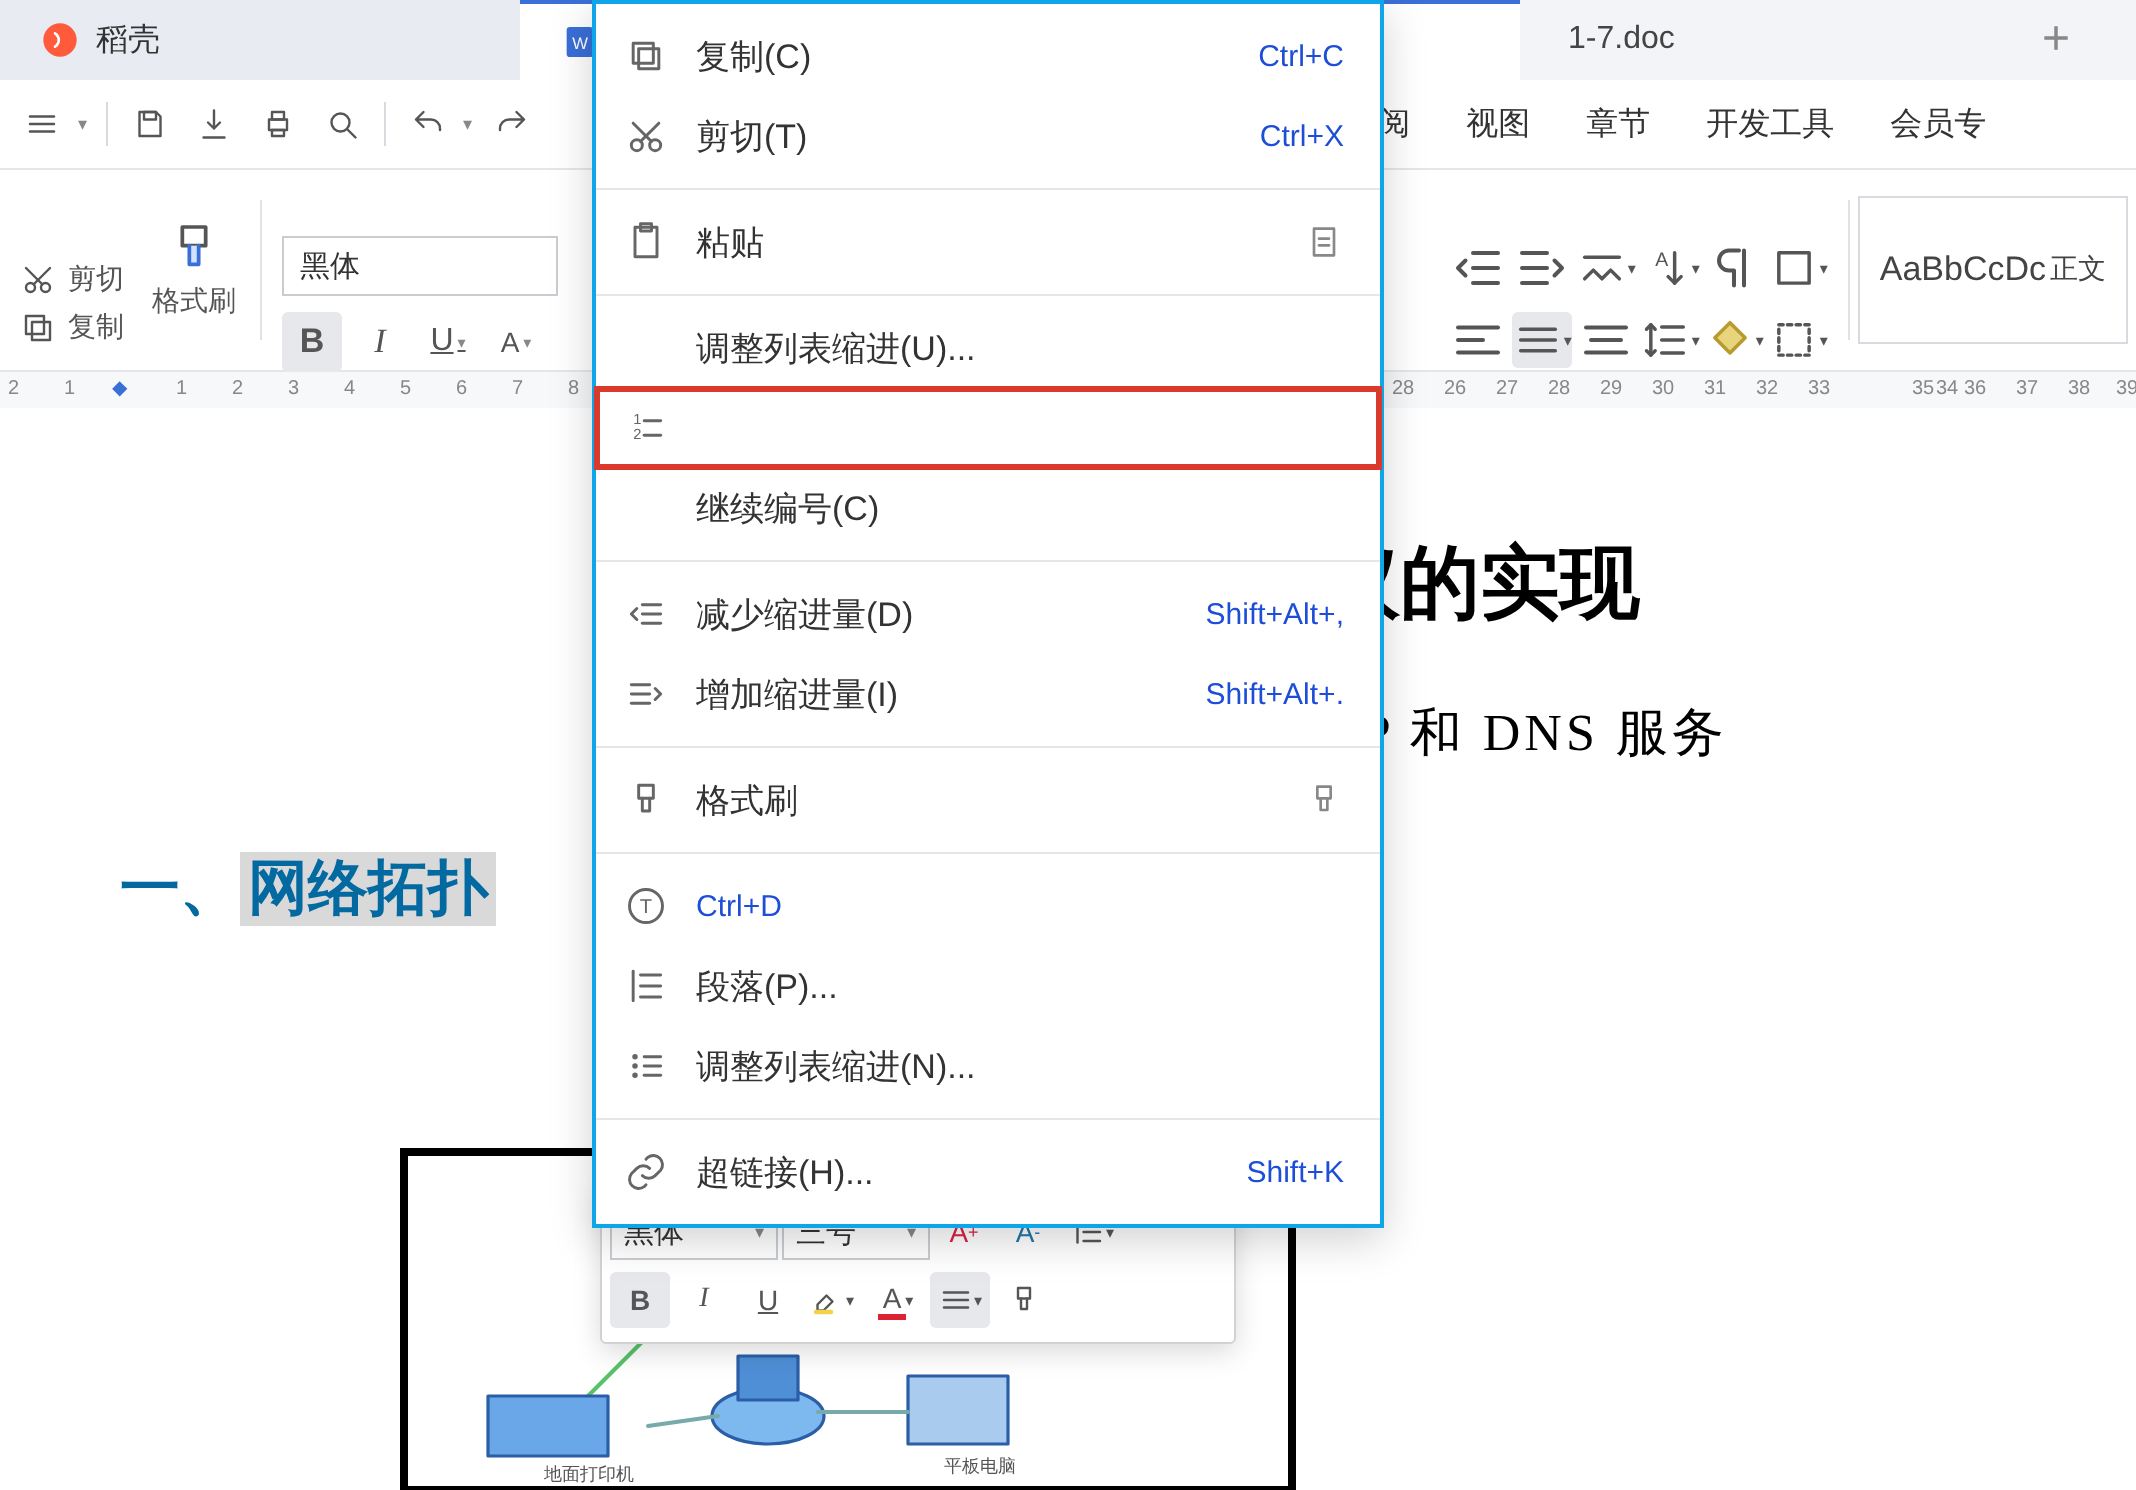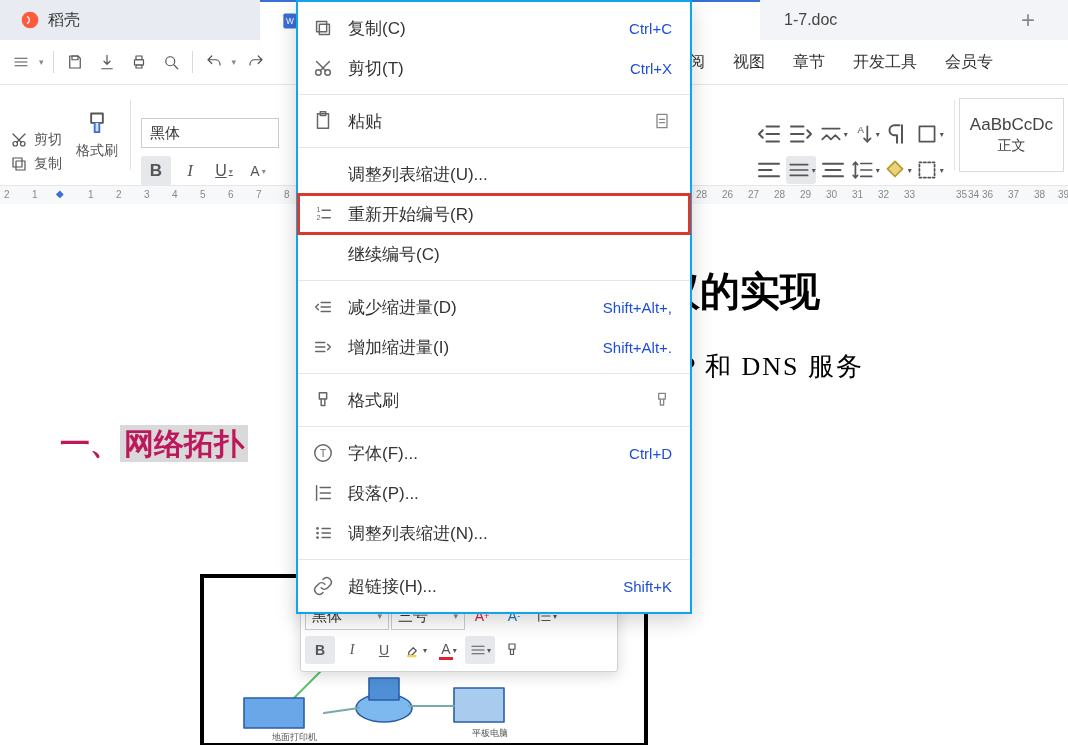--- a/index.html
+++ b/index.html
@@ -26,30 +26,30 @@
 .vgrp svg{width:28px;height:28px;}
 .vsep{width:1px;height:70px;background:#e0e2e6;margin:0 4px;}
 .fontbox{border:1px solid #c9ccd1;height:28px;display:flex;align-items:center;padding:0 8px;min-width:120px;font-size:15px;color:#333;background:#fff;}
 .stylebtns{display:flex;gap:4px;align-items:center;}
 .sbtn{width:30px;height:30px;display:flex;align-items:center;justify-content:center;border-radius:3px;color:#555;}
 .sbtn.active{background:#e6e8ec;}
 .sbtn .car{font-size:8px;color:#888;margin-left:2px;}
 .para-btns{display:flex;gap:2px;}
 .para-btns .pb{width:30px;height:28px;display:flex;align-items:center;justify-content:center;color:#555;border-radius:3px;}
 .para-btns .pb.active{background:#e6e8ec;}
-.style-gallery{border:1px solid #d8dadf;padding:6px 10px;display:flex;flex-direction:column;align-items:center;gap:2px;height:60px;justify-content:center;}
+.style-gallery{border:1px solid #d8dadf;padding:6px 10px;display:flex;flex-direction:row;align-items:center;gap:2px;height:60px;justify-content:center;}
 .style-gallery .sample{font-size:17px;color:#444;}
 .style-gallery .lbl{font-size:14px;color:#444;}
 .ruler{height:20px;background:#f7f8fa;border-bottom:1px solid #e4e6ea;position:relative;font-size:10px;color:#888;overflow:hidden;}
 .ruler .tick{position:absolute;top:3px;}
 .doc-area{position:absolute;left:0;right:0;top:204px;bottom:0;background:#fff;}
 .doc-content{position:absolute;left:60px;top:60px;right:40px;}
 .title-line{font-size:40px;font-weight:900;color:#000;font-family:SimHei,"Microsoft YaHei";margin-bottom:30px;}
 .sub-line{font-size:26px;color:#000;font-family:SimSun,serif;letter-spacing:2px;margin-bottom:40px;}
-.sec-line{font-size:30px;font-weight:700;color:#be185d;font-family:SimHei;}
+.sec-line{font-size:30px;font-weight:700;color:#0369a1;font-family:SimHei;}
 .sec-line .hl{background:#d9d9d9;padding:2px 4px;}
 .diagram{position:absolute;left:200px;top:370px;width:440px;height:165px;border:4px solid #000;background:#fff;}
 
 .ctx{position:absolute;left:296px;top:0;width:392px;background:#fff;border:2px solid #0ea5e9;box-shadow:0 6px 20px rgba(0,0,0,.18);padding:6px 0;z-index:50;}
 .ctx-item{display:flex;align-items:center;height:40px;padding:0 18px 0 14px;gap:14px;font-size:17px;color:#333;}
 .ctx-item .ic{width:22px;height:22px;display:flex;align-items:center;justify-content:center;color:#666;}
 .ctx-item .lbl{flex:1;}
 .ctx-item .sc{color:#1d4ed8;font-size:15px;}
 .ctx-sep{height:1px;background:#e4e6ea;margin:6px 0;}
 .ctx-item.boxed{outline:3px solid #d93a2b;outline-offset:-2px;}
@@ -393,21 +393,20 @@
   </div>
   <div class="ctx-item boxed">
     <span class="ic">
         <svg viewBox="0 0 24 24">
           <text x="5" y="10" font-size="8" stroke="none" fill="currentColor">1</text>
           <text x="5" y="18" font-size="8" stroke="none" fill="currentColor">2</text>
           <line x1="11" y1="8" x2="20" y2="8"></line>
           <line x1="11" y1="16" x2="20" y2="16"></line>
         </svg>
       </span>
-    <span class="lbl">重新开始编号(R)</span>
   </div>
   <div class="ctx-item">
     <span class="ic"></span>
     <span class="lbl">继续编号(C)</span>
   </div>
   <div class="ctx-sep"></div>
   <div class="ctx-item">
     <span class="ic">
         <svg viewBox="0 0 24 24">
           <line x1="10" y1="7" x2="20" y2="7"></line>
@@ -446,21 +445,20 @@
         </svg></span>
   </div>
   <div class="ctx-sep"></div>
   <div class="ctx-item">
     <span class="ic">
         <svg viewBox="0 0 24 24">
           <circle cx="12" cy="12" r="9"></circle>
           <text x="12" y="16" font-size="11" text-anchor="middle" stroke="none" fill="currentColor">T</text>
         </svg>
       </span>
-    <span class="lbl">字体(F)...</span>
     <span class="sc">Ctrl+D</span>
   </div>
   <div class="ctx-item">
     <span class="ic">
         <svg viewBox="0 0 24 24">
           <line x1="9" y1="6" x2="20" y2="6"></line>
           <line x1="9" y1="12" x2="20" y2="12"></line>
           <line x1="9" y1="18" x2="20" y2="18"></line>
           <line x1="5" y1="4" x2="5" y2="20"></line>
         </svg>

